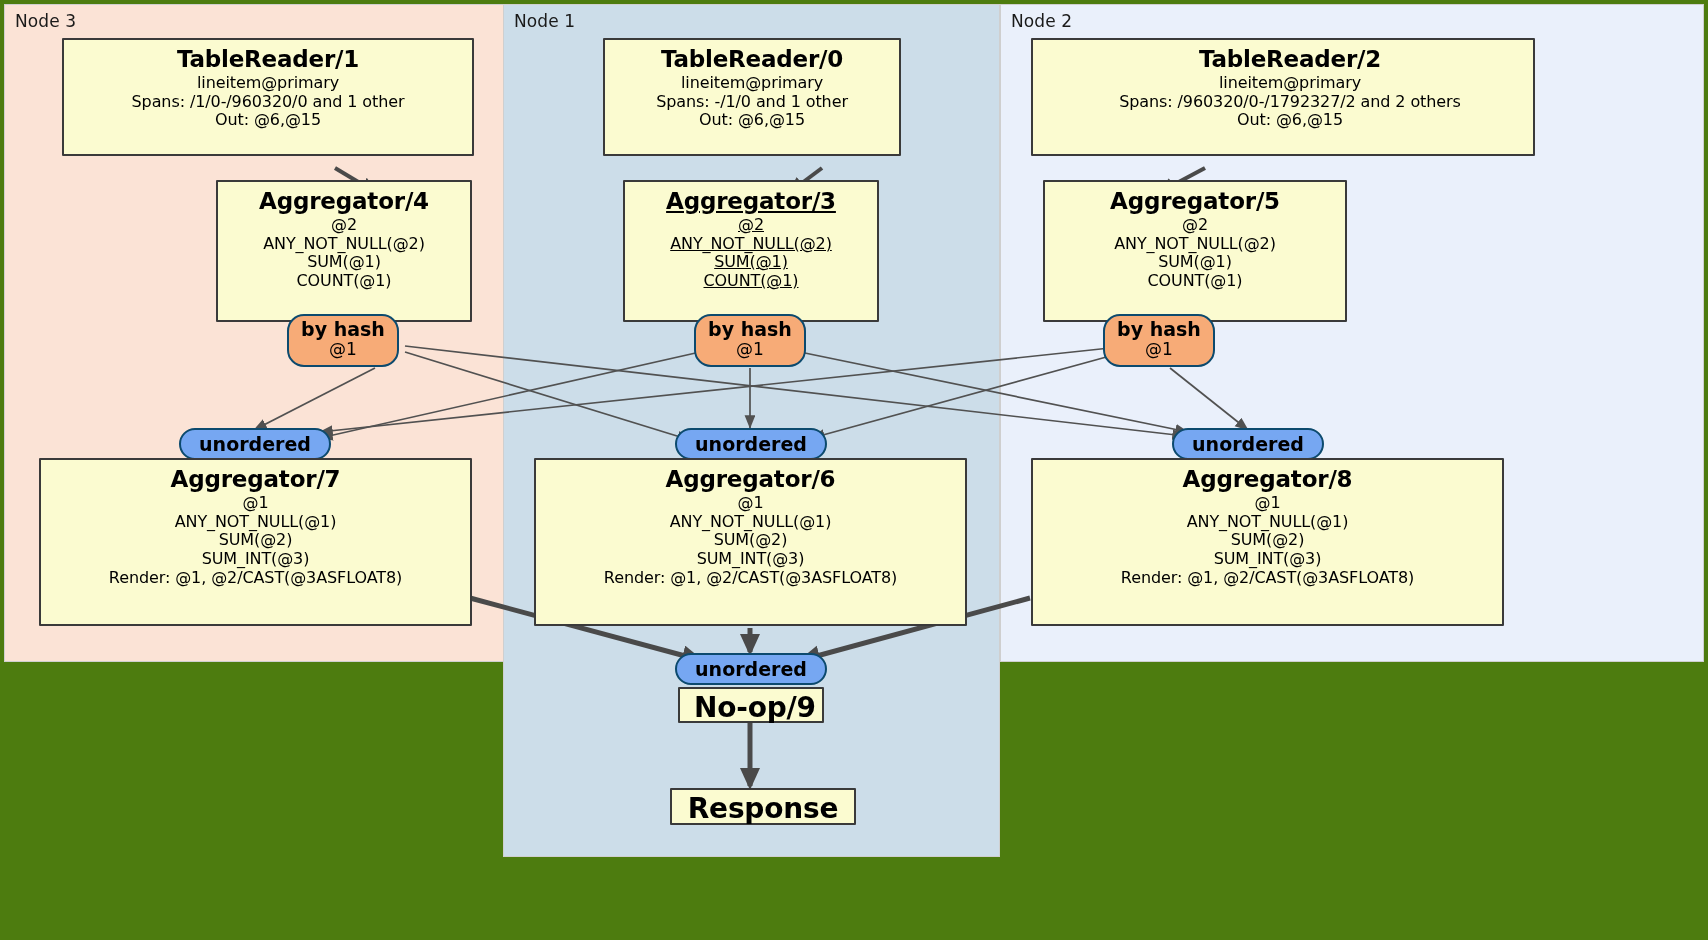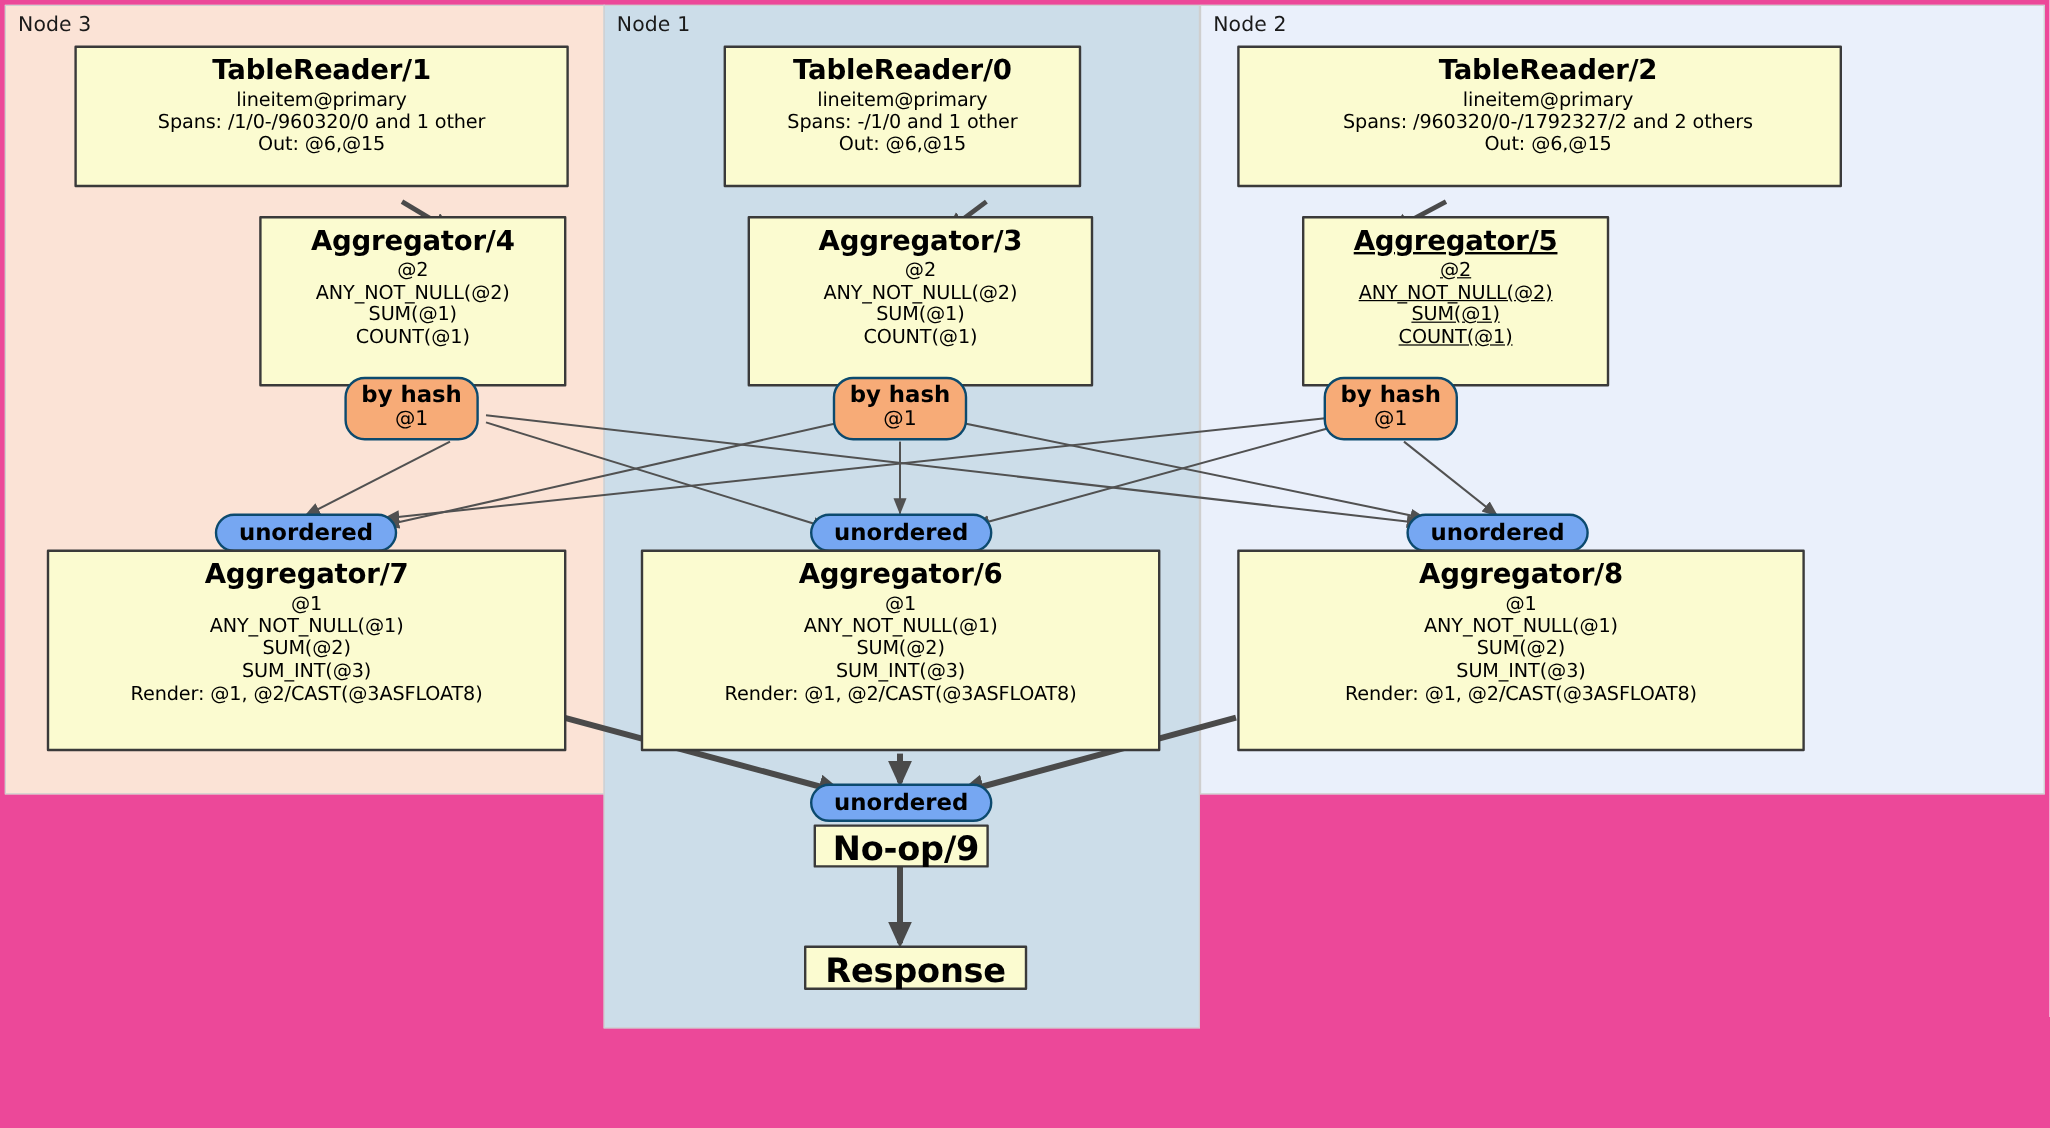--- a/index.html
+++ b/index.html
@@ -4,21 +4,21 @@
 <style>
   html, body {
     margin: 0;
     padding: 0;
     background: #ffffff;
   }
   #canvas {
     position: relative;
     width: 1708px;
     height: 940px;
-    background: #ec4899;
+    background: #4d7c0f;
     font-family: "DejaVu Sans", "Liberation Sans", sans-serif;
     overflow: hidden;
   }
   
   .region {
     position: absolute;
     box-sizing: border-box;
     border: 1px solid #cfcfcf;
   }
   .region-label {
@@ -180,29 +180,29 @@
   </div>
 
   <div class="pbox" style="left:216px; top:180px; width:256px; height:142px;">
     <span class="ttl">Aggregator/4</span>
     <span class="ln">@2</span>
     <span class="ln">ANY_NOT_NULL(@2)</span>
     <span class="ln">SUM(@1)</span>
     <span class="ln">COUNT(@1)</span>
   </div>
 
-  <div class="pbox" style="left:623px; top:180px; width:288px; height:142px;">
+  <div class="pbox" style="left:623px; top:180px; width:256px; height:142px;text-decoration:underline;">
     <span class="ttl">Aggregator/3</span>
     <span class="ln">@2</span>
     <span class="ln">ANY_NOT_NULL(@2)</span>
     <span class="ln">SUM(@1)</span>
     <span class="ln">COUNT(@1)</span>
   </div>
 
-  <div class="pbox" style="left:1085px; top:180px; width:256px; height:142px;text-decoration:underline;">
+  <div class="pbox" style="left:1043px; top:180px; width:304px; height:142px;">
     <span class="ttl">Aggregator/5</span>
     <span class="ln">@2</span>
     <span class="ln">ANY_NOT_NULL(@2)</span>
     <span class="ln">SUM(@1)</span>
     <span class="ln">COUNT(@1)</span>
   </div>
 
   <div class="badge hash" style="left:287px; top:314px; width:112px; height:53px;">
     <span class="b1">by hash</span>
     <span class="b2">@1</span>

